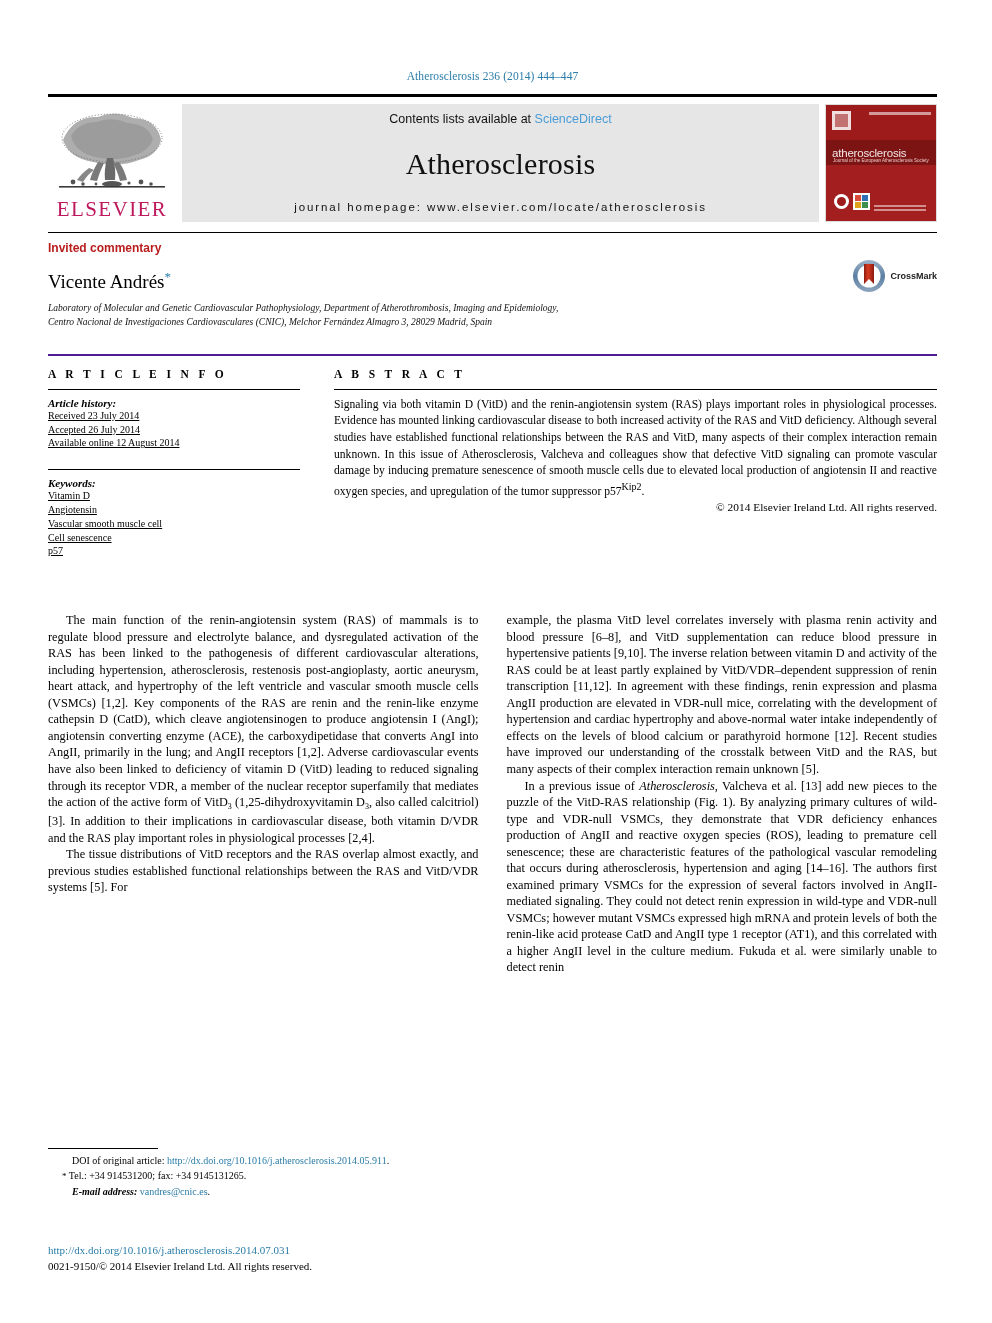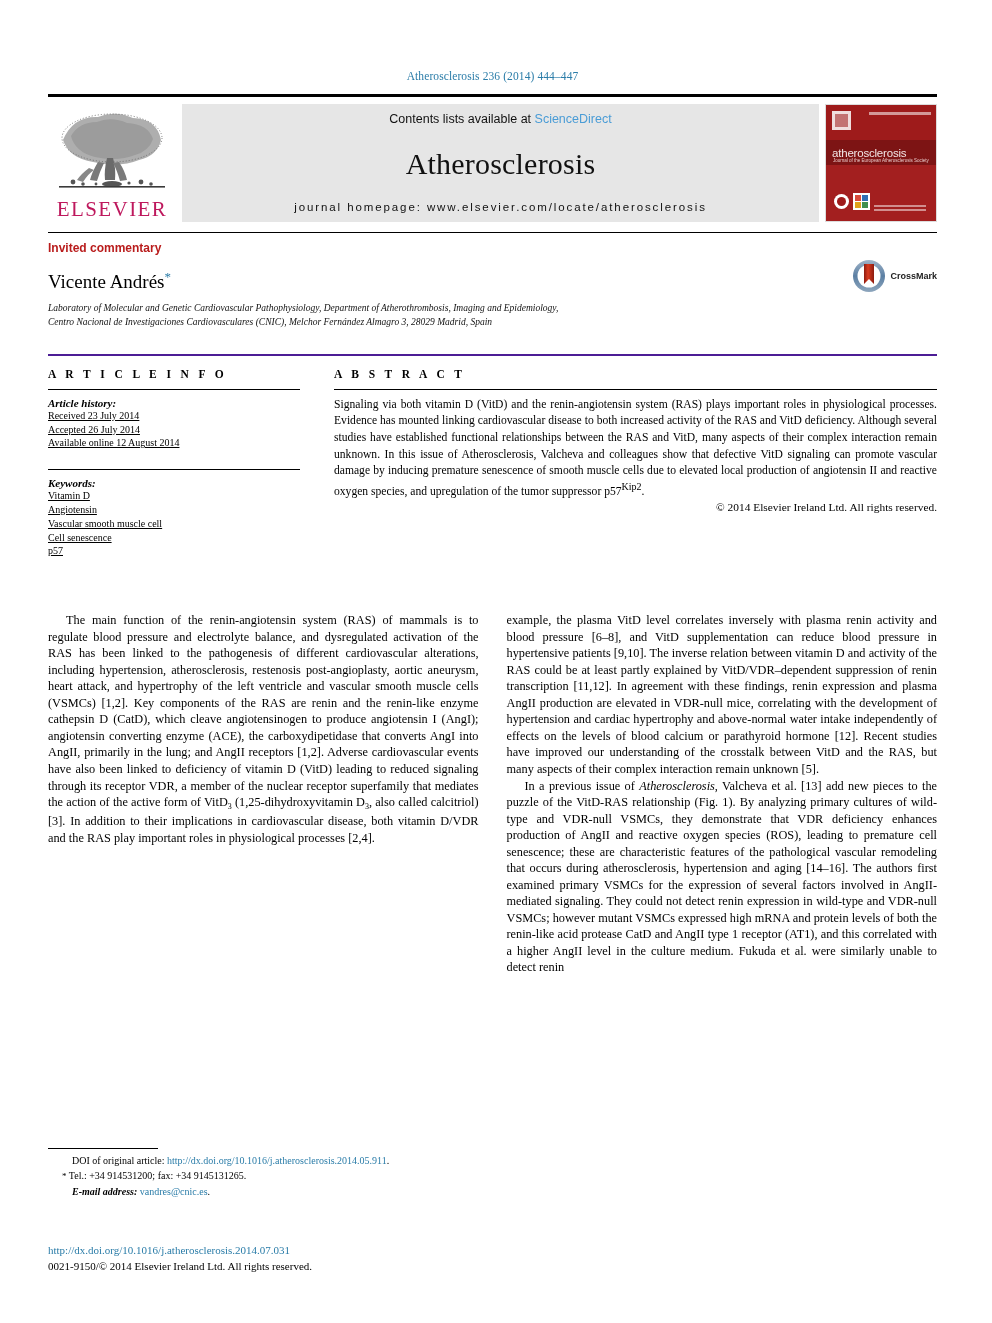--- a/index.html
+++ b/index.html
@@ -422,20 +422,21 @@
       <div class="rule"></div>
       <div class="abs-text"><span>Signaling via both vitamin D (VitD) and the renin-angiotensin system (RAS) plays important roles in physiological processes. Evidence has mounted linking cardiovascular disease to both increased activity of the RAS and VitD deficiency. Although several studies have established functional relationships between the RAS and VitD, many aspects of their complex interaction remain unknown. In this issue of Atherosclerosis, Valcheva and colleagues show that defective VitD signaling can promote vascular damage by inducing premature senescence of smooth muscle cells due to elevated local production of angiotensin II and reactive oxygen species, and upregulation of the tumor suppressor p57</span><sup>Kip2</sup><span>.</span></div>
       <div class="copyright">© 2014 Elsevier Ireland Ltd. All rights reserved.</div>
     </div>
   </div>
 
   <div class="body-cols">
 
     <div class="bcol">
       <p><span>The main function of the renin-angiotensin system (RAS) of mammals is to regulate blood pressure and electrolyte balance, and dysregulated activation of the RAS has been linked to the pathogenesis of different cardiovascular alterations, including hypertension, atherosclerosis, restenosis post-angioplasty, aortic aneurysm, heart attack, and hypertrophy of the left ventricle and vascular smooth muscle cells (VSMCs) </span><span class="ref">[1,2]</span><span>. Key components of the RAS are renin and the renin-like enzyme cathepsin D (CatD), which cleave angiotensinogen to produce angiotensin I (AngI); angiotensin converting enzyme (ACE), the carboxydipetidase that converts AngI into AngII, primarily in the lung; and AngII receptors </span><span class="ref">[1,2]</span><span>. Adverse cardiovascular events have also been linked to deficiency of vitamin D (VitD) leading to reduced signaling through its receptor VDR, a member of the nuclear receptor superfamily that mediates the action of the active form of VitD</span><sub>3</sub><span> (1,25-dihydroxyvitamin D</span><sub>3</sub><span>, also called calcitriol) </span><span class="ref">[3]</span><span>. In addition to their implications in cardiovascular disease, both vitamin D/VDR and the RAS play important roles in physiological processes </span><span class="ref">[2,4]</span><span>.</span></p>
+      <p class="cont"><span>The tissue distributions of VitD receptors and the RAS overlap almost exactly, and previous studies established functional relationships between the RAS and VitD/VDR systems </span><span class="ref">[5]</span><span>. For</span></p>
     </div>
 
     <div class="bcol">
       <p style="text-indent:0"><span>example, the plasma VitD level correlates inversely with plasma renin activity and blood pressure </span><span class="ref">[6–8]</span><span>, and VitD supplementation can reduce blood pressure in hypertensive patients </span><span class="ref">[9,10]</span><span>. The inverse relation between vitamin D and activity of the RAS could be at least partly explained by VitD/VDR–dependent suppression of renin transcription </span><span class="ref">[11,12]</span><span>. In agreement with these findings, renin expression and plasma AngII production are elevated in VDR-null mice, correlating with the development of hypertension and cardiac hypertrophy and above-normal water intake independently of effects on the levels of blood calcium or parathyroid hormone </span><span class="ref">[12]</span><span>. Recent studies have improved our understanding of the crosstalk between VitD and the RAS, but many aspects of their complex interaction remain unknown </span><span class="ref">[5]</span><span>.</span></p>
       <p class="cont"><span>In a previous issue of </span><em class="ital">Atherosclerosis</em><span>, Valcheva et al. </span><span class="ref">[13]</span><span> add new pieces to the puzzle of the VitD-RAS relationship (</span><span class="ref">Fig. 1</span><span>). By analyzing primary cultures of wild-type and VDR-null VSMCs, they demonstrate that VDR deficiency enhances production of AngII and reactive oxygen species (ROS), leading to premature cell senescence; these are characteristic features of the pathological vascular remodeling that occurs during atherosclerosis, hypertension and aging </span><span class="ref">[14–16]</span><span>. The authors first examined primary VSMCs for the expression of several factors involved in AngII-mediated signaling. They could not detect renin expression in wild-type and VDR-null VSMCs; however mutant VSMCs expressed high mRNA and protein levels of both the renin-like acid protease CatD and AngII type 1 receptor (AT1), and this correlated with a higher AngII level in the culture medium. Fukuda et al. were similarly unable to detect renin</span></p>
     </div>
   </div>
 
   <div class="footnotes">
     <div class="fn-rule"></div>

